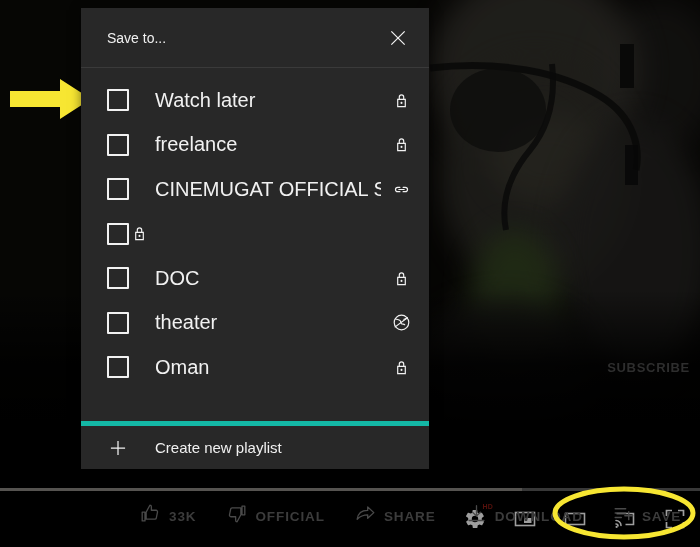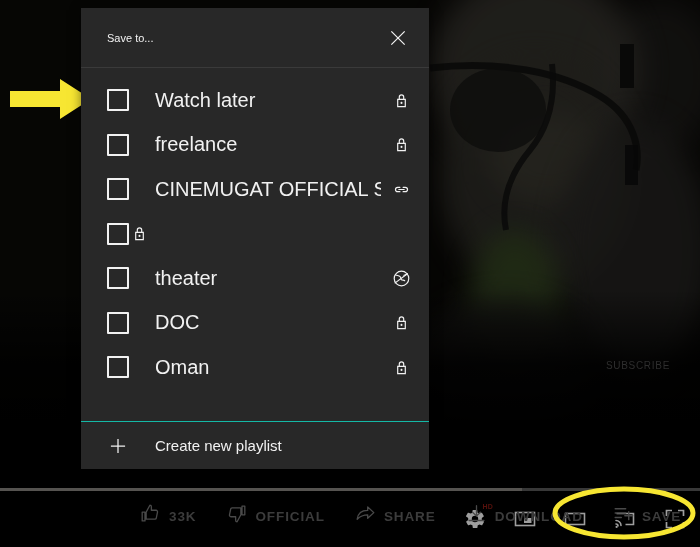--- a/index.html
+++ b/index.html
@@ -42,22 +42,22 @@
 
   
   #progress-track {
     position:absolute; left:0; right:0; bottom:56px; height:3px;
     background:rgba(255,255,255,.22);
   }
   #progress-played { position:absolute; left:0; top:0; height:100%; width:74.5%; background:#555350; }
 
   
   #subscribe-btn {
-    position:absolute; right:30px; top:360px;
-    font-size:10px; font-weight:normal; letter-spacing:.7px;
+    position:absolute; right:10px; top:360px;
+    font-size:13px; font-weight:bold; letter-spacing:.7px;
     color:#2e2e2e;
   }
 
   
   #player-controls {
     position:absolute; right:8px; bottom:4px; height:48px;
     display:flex; align-items:center; gap:16px;
   }
   .pctrl { width:34px; height:34px; display:flex; align-items:center;
            justify-content:center; position:relative; opacity:.62; }
@@ -99,21 +99,21 @@
   
   #save-dialog {
     position:absolute; left:81px; top:8px; width:348px; height:461px;
     background:#282828; display:flex; flex-direction:column;
     box-shadow:0 2px 10px rgba(0,0,0,.5);
   }
   #dialog-header {
     height:60px; flex:0 0 60px; display:flex; align-items:center;
     padding:0 14px 0 26px; border-bottom:1px solid #3a3a3a;
   }
-  #dialog-title { flex:1; color:#f1f1f1; font-size:11px; }
+  #dialog-title { flex:1; color:#f1f1f1; font-size:14px; }
   #close-button { width:34px; height:34px; display:flex; align-items:center; justify-content:center; }
 
   #playlist-list {
     flex:1 1 auto; overflow:hidden; position:relative;
     padding-top:10px;
   }
   .playlist-row {
     height:44.5px; display:flex; align-items:center; padding:0 18px 0 26px;
   }
   .row-check {
@@ -124,21 +124,21 @@
     flex:1 1 auto; margin-left:26px; margin-right:10px;
     color:#f1f1f1; font-size:20px; white-space:nowrap;
     overflow:hidden; text-overflow:clip;
   }
   .row-privacy { width:20px; height:20px; flex:0 0 20px; display:flex;
                  align-items:center; justify-content:center; }
   .row-privacy svg { display:block; }
 
   #dialog-footer {
     flex:0 0 48px; height:48px; display:flex; align-items:center;
-    padding:0 26px; border-top:1px solid #14b8a6;
+    padding:0 26px; border-top:5px solid #14b8a6;
   }
   #create-plus { width:22px; height:22px; flex:0 0 22px; display:flex;
                  align-items:center; justify-content:center; }
   #create-label { margin-left:26px; color:#f1f1f1; font-size:15px; }
 </style>
 </head>
 <body>
 
 <div id="stage">
 
@@ -306,38 +306,38 @@
           <div class="row-privacy">
             <svg width="19" height="19" viewBox="0 0 24 24">
               <path d="M9.2 10.4V7.8a2.8 2.8 0 0 1 5.6 0v2.6" fill="none" stroke="#f1f1f1" stroke-width="1.5" stroke-linecap="round"></path>
               <path d="M7.2 10.5h9.6v9.3H7.2z" fill="none" stroke="#f1f1f1" stroke-width="1.5" stroke-linecap="round"></path>
               <circle cx="12" cy="15" r="1.3" fill="#f1f1f1"></circle>
             </svg>
           </div>
         </div>
         <div class="playlist-row">
           <div class="row-check"></div>
+          <div class="row-label">DOC</div>
+          <div class="row-privacy">
+            <svg width="19" height="19" viewBox="0 0 24 24">
+              <path d="M9.2 10.4V7.8a2.8 2.8 0 0 1 5.6 0v2.6" fill="none" stroke="#f1f1f1" stroke-width="1.5" stroke-linecap="round"></path>
+              <path d="M7.2 10.5h9.6v9.3H7.2z" fill="none" stroke="#f1f1f1" stroke-width="1.5" stroke-linecap="round"></path>
+              <circle cx="12" cy="15" r="1.3" fill="#f1f1f1"></circle>
+            </svg>
+          </div>
+        </div>
+        <div class="playlist-row">
+          <div class="row-check"></div>
           <div class="row-label">theater</div>
           <div class="row-privacy">
             <svg width="19" height="19" viewBox="0 0 24 24">
               <path d="M4 17.5 19.5 6" fill="none" stroke="#f1f1f1" stroke-width="1.5" stroke-linecap="round"></path>
               <path d="M19 6.5c-1.6.3-2.6 1.6-4 1.4" fill="none" stroke="#f1f1f1" stroke-width="1.5" stroke-linecap="round"></path>
               <path d="M4.2 7.2c2.2 1.2 4.4 1 6 2.4 1.4 1.2.4 3 1.8 4 1.2.9 3 .2 4 1.2" fill="none" stroke="#f1f1f1" stroke-width="1.5" stroke-linecap="round"></path>
               <path d="M12 2.8a9.2 9.2 0 1 0 0 18.4 9.2 9.2 0 0 0 0-18.4z" fill="none" stroke="#f1f1f1" stroke-width="1.5" stroke-linecap="round"></path>
-            </svg>
-          </div>
-        </div>
-        <div class="playlist-row">
-          <div class="row-check"></div>
-          <div class="row-label">DOC</div>
-          <div class="row-privacy">
-            <svg width="19" height="19" viewBox="0 0 24 24">
-              <path d="M9.2 10.4V7.8a2.8 2.8 0 0 1 5.6 0v2.6" fill="none" stroke="#f1f1f1" stroke-width="1.5" stroke-linecap="round"></path>
-              <path d="M7.2 10.5h9.6v9.3H7.2z" fill="none" stroke="#f1f1f1" stroke-width="1.5" stroke-linecap="round"></path>
-              <circle cx="12" cy="15" r="1.3" fill="#f1f1f1"></circle>
             </svg>
           </div>
         </div>
         <div class="playlist-row">
           <div class="row-check"></div>
           <div class="row-label">Oman</div>
           <div class="row-privacy">
             <svg width="19" height="19" viewBox="0 0 24 24">
               <path d="M9.2 10.4V7.8a2.8 2.8 0 0 1 5.6 0v2.6" fill="none" stroke="#f1f1f1" stroke-width="1.5" stroke-linecap="round"></path>
               <path d="M7.2 10.5h9.6v9.3H7.2z" fill="none" stroke="#f1f1f1" stroke-width="1.5" stroke-linecap="round"></path>

